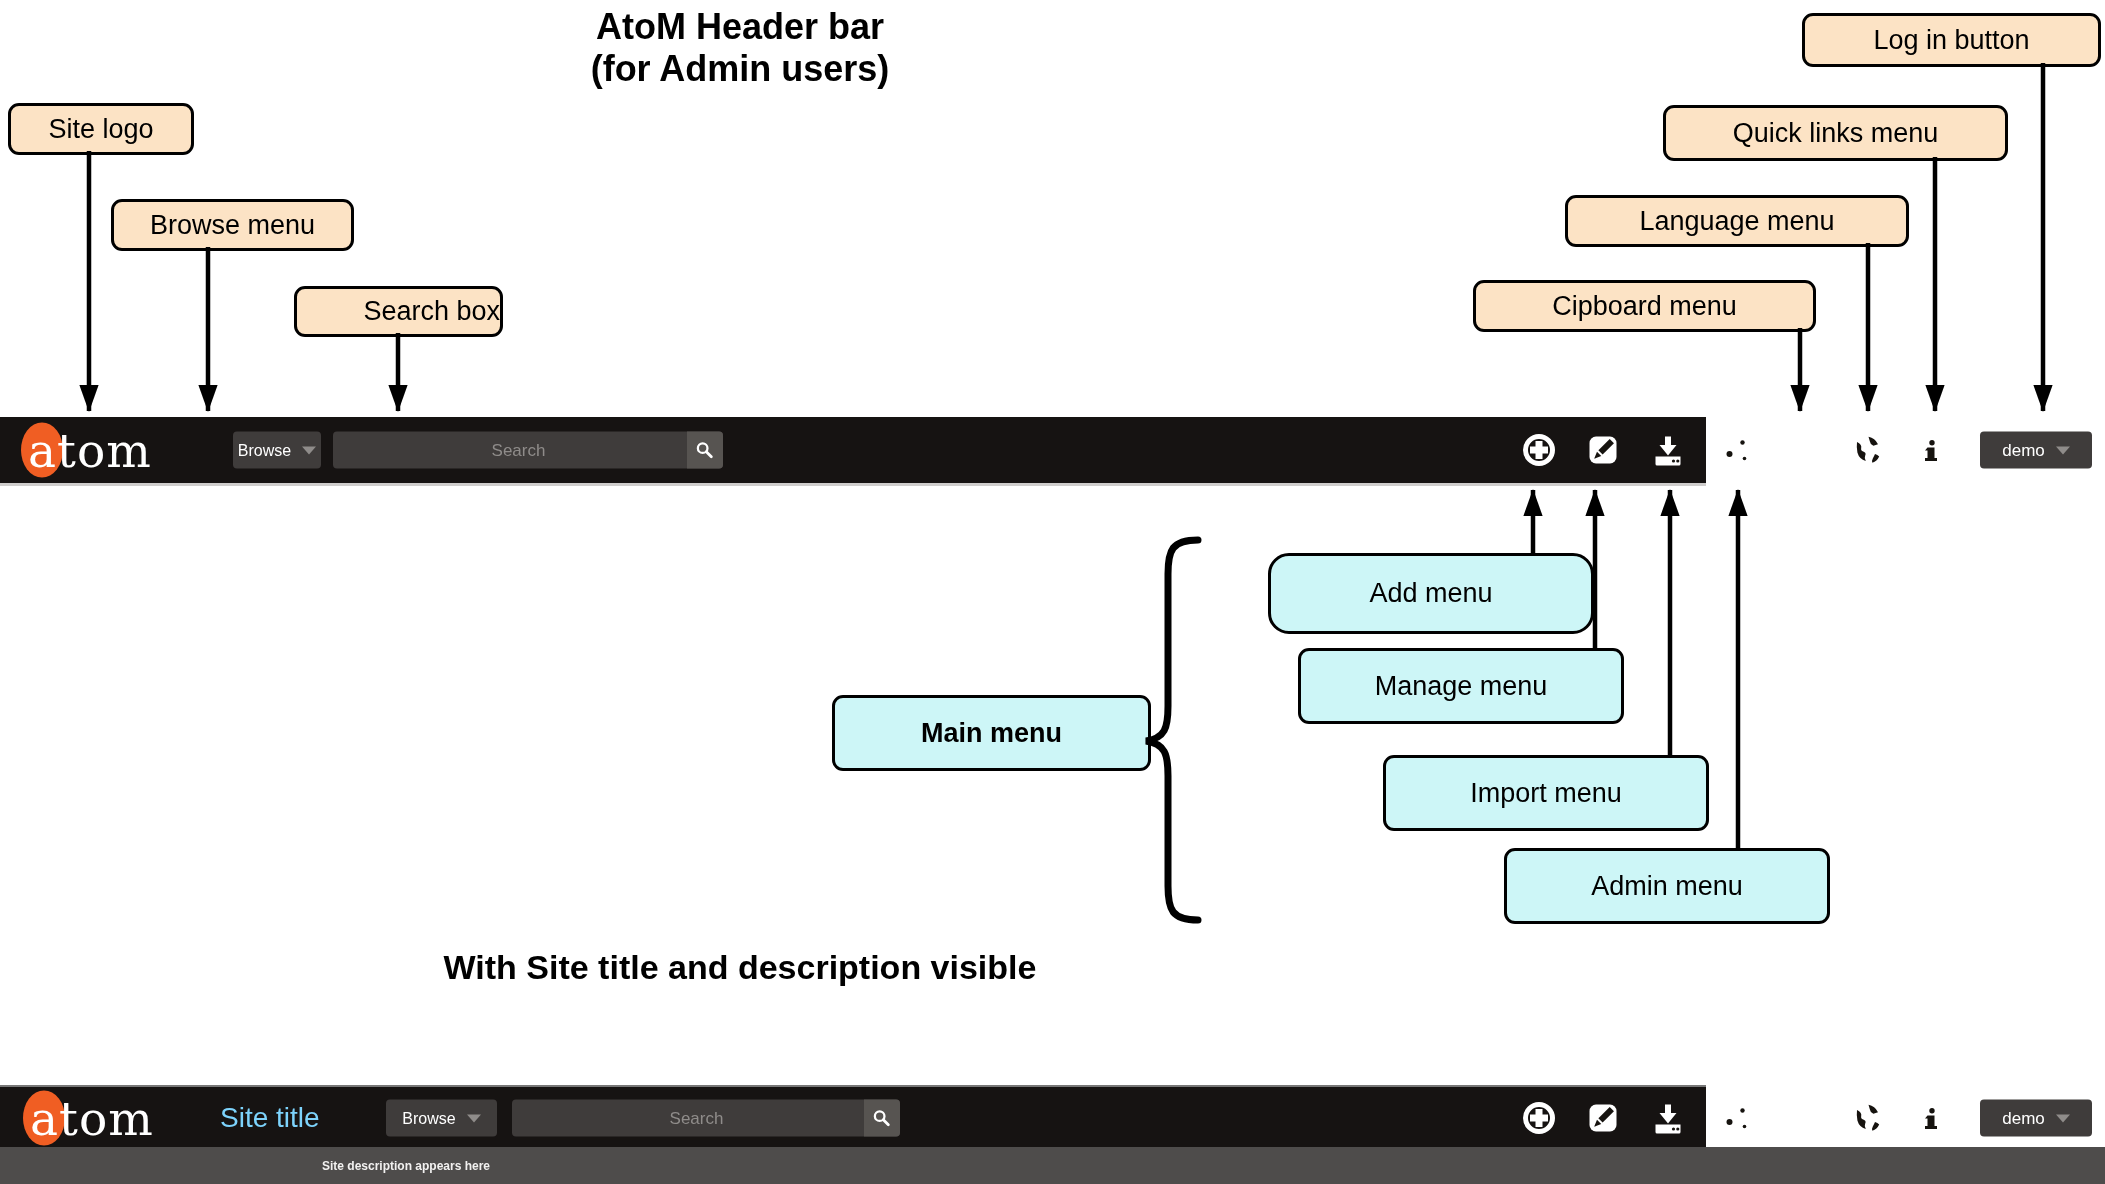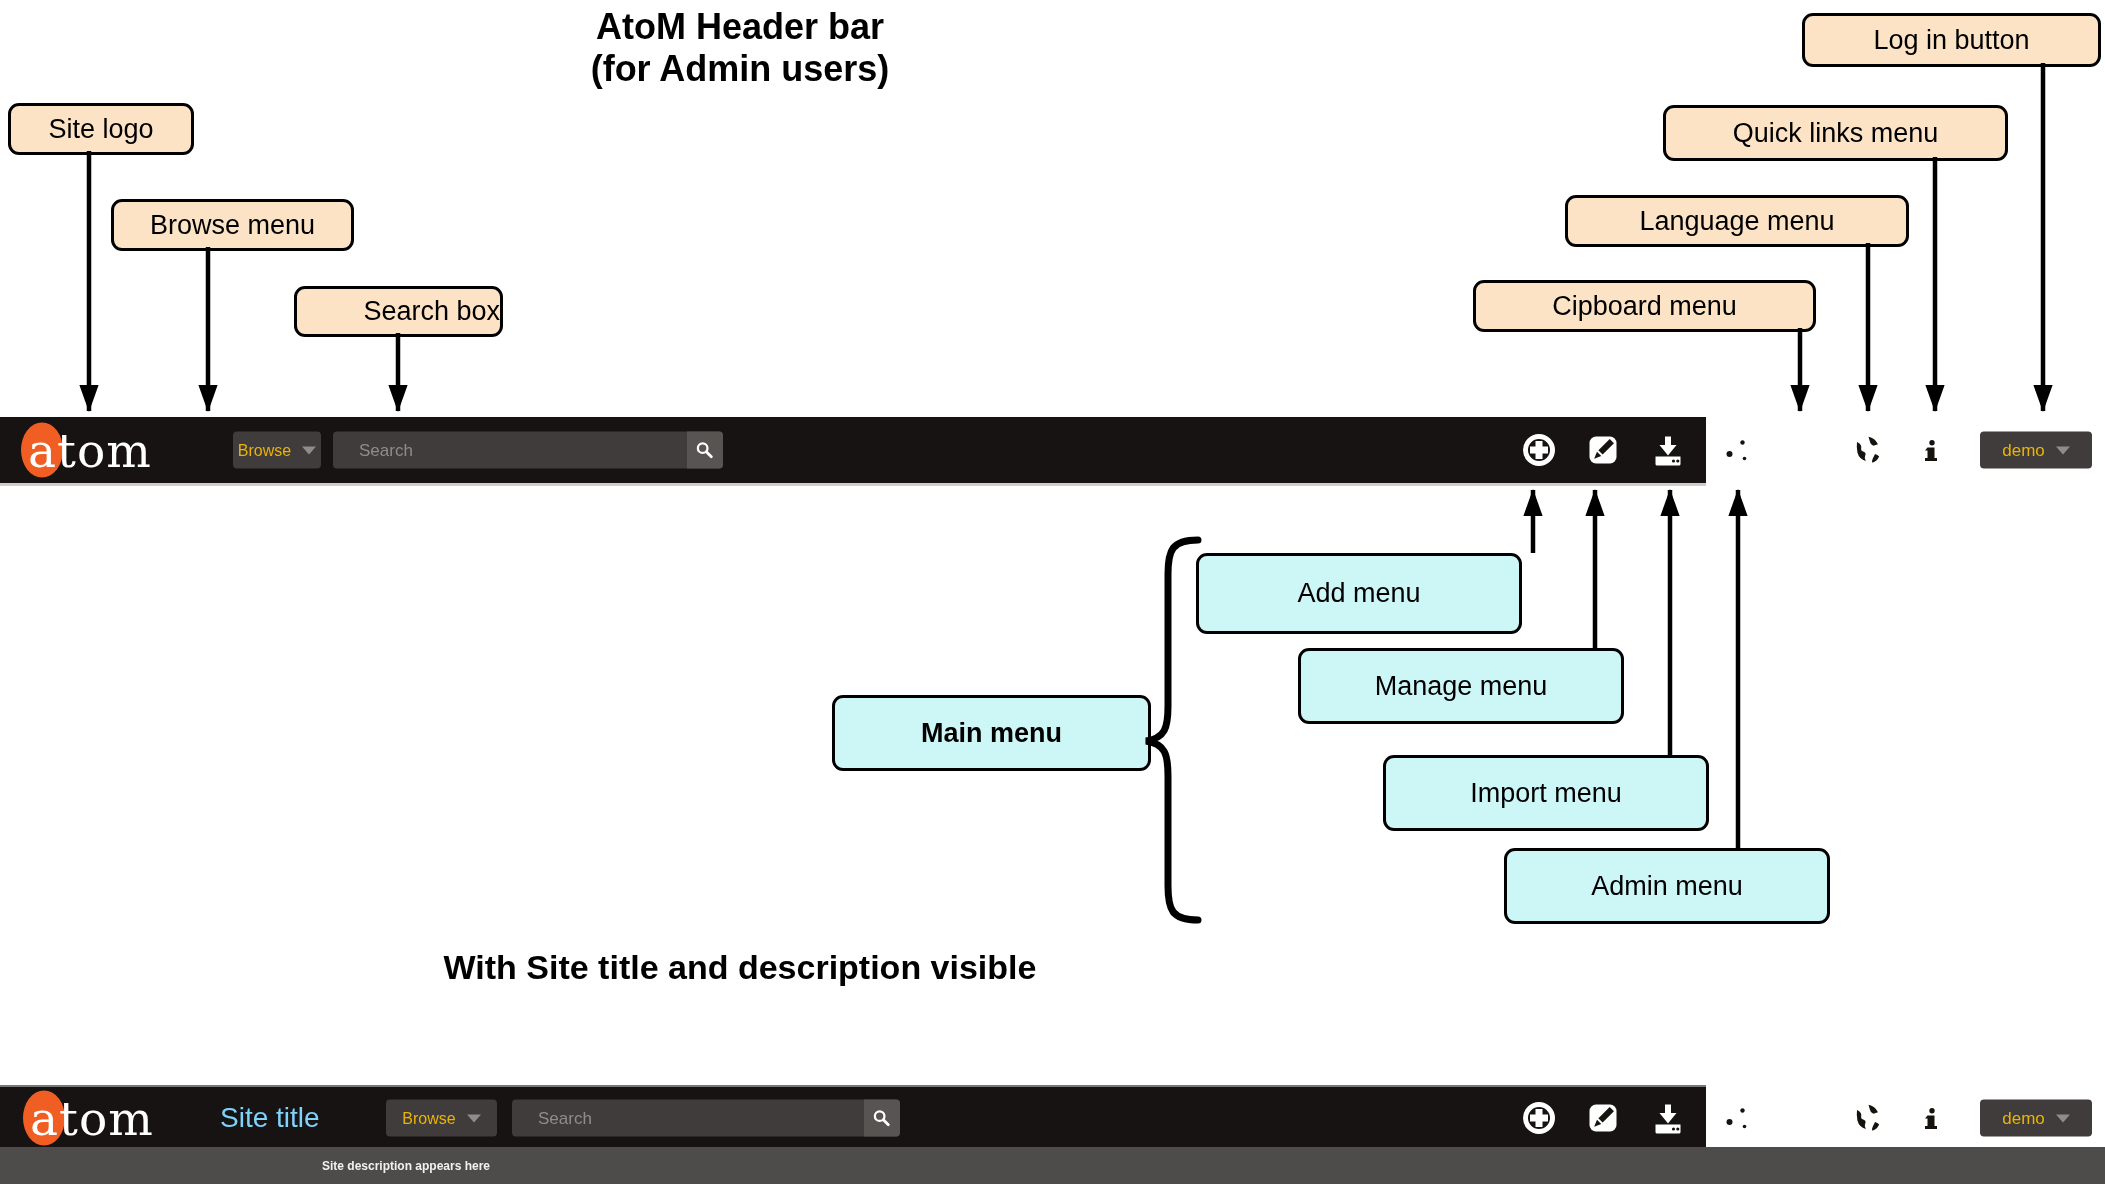--- a/index.html
+++ b/index.html
@@ -10,27 +10,27 @@
            display:flex;align-items:center;justify-content:center;font-size:27px;line-height:1;}
   .callout.cyan{background:#cdf6f7;}
   .navbar{position:absolute;left:0;width:1706px;background:#161312;}
   .logo{position:absolute;height:100%;display:flex;align-items:center;
         font-family:"DejaVu Serif",serif;font-size:47px;color:#fff;}
   .logo .ellipse{position:absolute;left:-3px;top:50%;transform:translateY(-50%);
         width:42px;height:55px;background:#f05e23;border-radius:50%;}
   .logo .txt{position:relative;z-index:1;padding-left:4px;letter-spacing:1px;}
   .nv-btn{position:absolute;top:50%;transform:translateY(-50%);height:37px;background:#3f3c3b;
         border:none;border-radius:4px;display:flex;align-items:center;justify-content:center;
-        gap:11px;color:#eab308;font-size:17px;font-family:"Liberation Sans",sans-serif;cursor:pointer;}
+        gap:11px;color:#ffffff;font-size:17px;font-family:"Liberation Sans",sans-serif;cursor:pointer;}
   .caret{width:0;height:0;border-left:7px solid transparent;border-right:7px solid transparent;
         border-top:8px solid #8f8c8a;}
   .searchwrap{position:absolute;top:50%;transform:translateY(-50%);height:37px;background:#3f3c3b;border-radius:4px;}
   .searchwrap input{position:absolute;left:0;top:0;width:100%;height:100%;background:transparent;border:none;
         outline:none;color:#ccc;font-size:17px;padding:0 45px 0 26px;box-sizing:border-box;
-        font-family:"Liberation Sans",sans-serif;}
+        font-family:"Liberation Sans",sans-serif;text-align:center;}
   .searchwrap input::placeholder{color:#8f8c8a;}
   .searchbtn{position:absolute;right:0;top:0;width:36px;height:37px;background:#575451;
         border:none;border-radius:0 4px 4px 0;display:flex;align-items:center;justify-content:center;cursor:pointer;}
   .nv-icon{position:absolute;top:50%;transform:translateY(-50%);width:36px;height:36px;cursor:pointer;}
   .nv-icon svg{display:block;width:36px;height:36px;}
   .sitetitle{position:absolute;top:50%;transform:translateY(-50%);color:#7dd3fc;font-size:28px;}
   .descstrip{position:absolute;left:0;top:1147px;width:2105px;height:37px;background:#4e4c4b;}
   .descstrip span{position:absolute;left:0;top:0;width:812px;height:100%;display:flex;
         align-items:center;justify-content:center;color:#f2f1f0;font-size:12px;font-weight:700;}
   #overlay{position:absolute;left:0;top:0;pointer-events:none;z-index:6;}
@@ -122,21 +122,21 @@
   <div class="callout" style="left:1663px;top:105px;width:339px;height:50px;">
     <span>Quick links menu</span>
     </div>
   <div class="callout" style="left:1802px;top:13px;width:293px;height:48px;">
     <span>Log in button</span>
     </div>
 
   <div class="callout cyan" style="left:832px;top:695px;width:313px;height:70px;font-weight:bold;">
     <span>Main menu</span>
     </div>
-  <div class="callout cyan" style="left:1196px;top:553px;width:320px;height:75px;">
+  <div class="callout cyan" style="left:1268px;top:553px;width:320px;height:75px;border-radius:21px;">
     <span>Add menu</span>
     </div>
   <div class="callout cyan" style="left:1298px;top:648px;width:320px;height:70px;">
     <span>Manage menu</span>
     </div>
   <div class="callout cyan" style="left:1383px;top:755px;width:320px;height:70px;">
     <span>Import menu</span>
     </div>
   <div class="callout cyan" style="left:1504px;top:848px;width:320px;height:70px;">
     <span>Admin menu</span>

